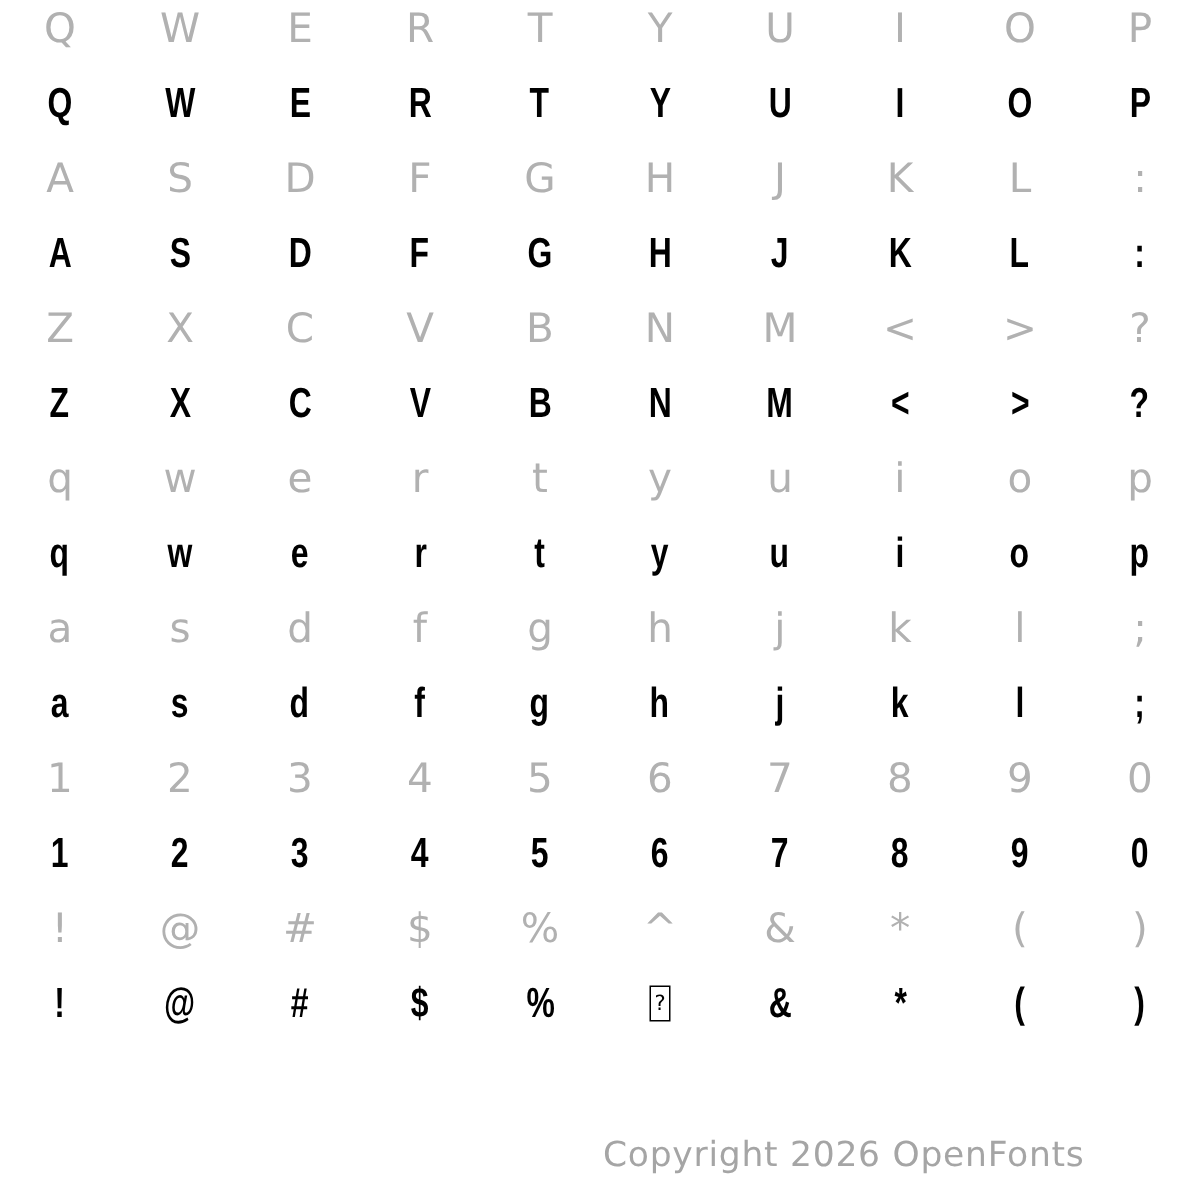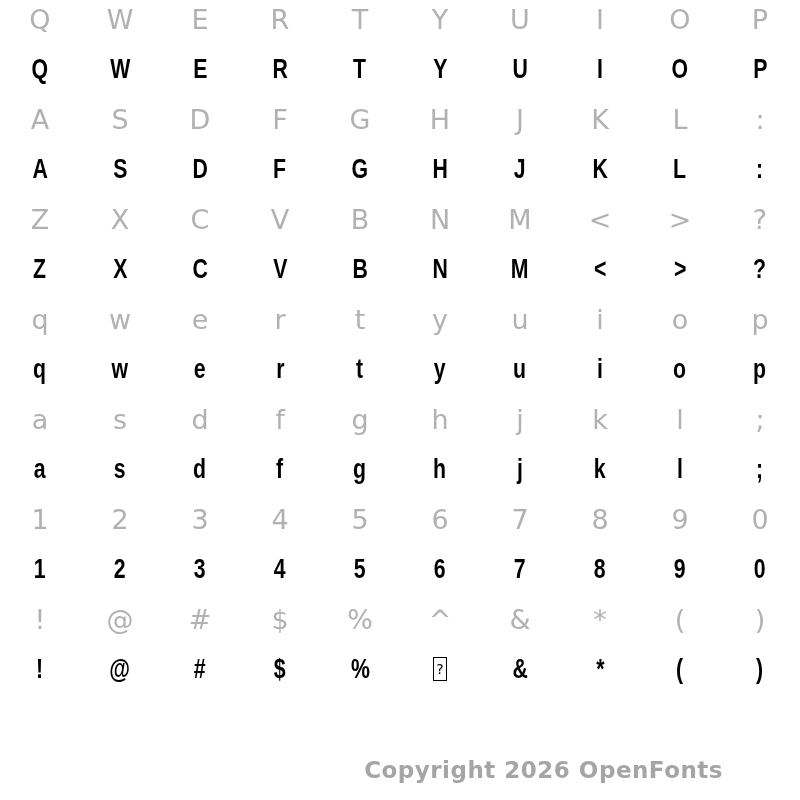--- a/index.html
+++ b/index.html
@@ -69,21 +69,21 @@
     font-weight: 400;
     font-size: 14px;
     line-height: 1;
     color: var(--sample-color, #000000);
   }
   .copyright {
     position: absolute;
     top: 757px;
     right: 77px;
     font-family: "DejaVu Sans", sans-serif;
-    font-weight: 700;
+    font-weight: 400;
     font-size: 23px;
     letter-spacing: 0.5px;
     color: var(--copyright-color, #a5a5a5);
     white-space: nowrap;
   }
 </style>
 </head>
 <body style="background: rgb(255, 255, 255);">
 
 <div class="grid">

